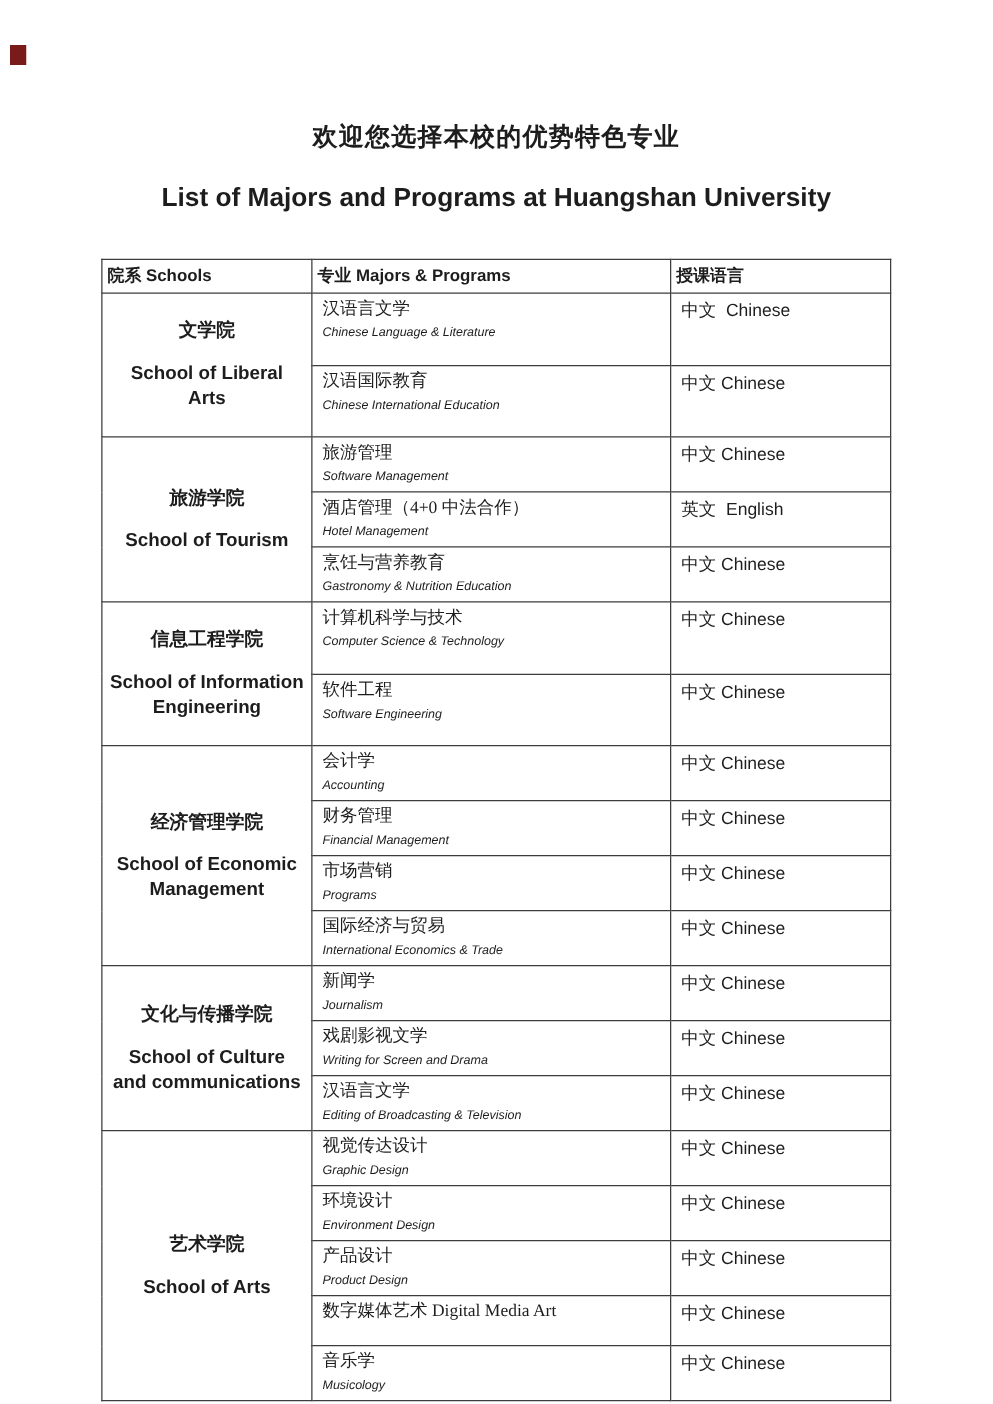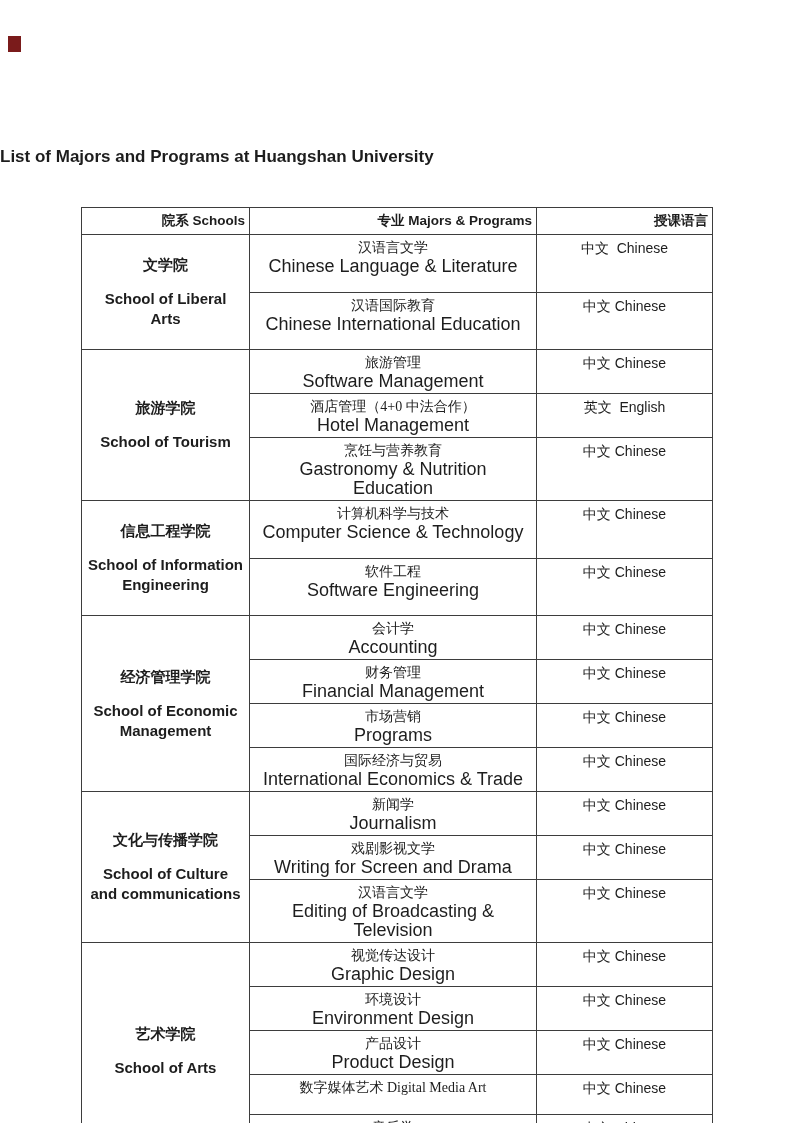--- a/index.html
+++ b/index.html
@@ -35,44 +35,44 @@
     font-weight: bold;
     letter-spacing: 1px;
     font-family: "Liberation Sans", "DejaVu Sans", sans-serif;
   }
   .subtitle {
     position: absolute;
     top: 147px;
     left: 0;
     right: 0;
     margin: 0;
-    font-size: 17px;
+    text-align: center;
+    font-size: 21px;
     font-weight: bold;
   }
   table.majors-table {
     position: absolute;
     top: 207px;
     left: 81px;
     width: 631px;
     border-collapse: collapse;
     table-layout: fixed;
   }
   .col-school  { width: 168px; }
   .col-program { width: 287px; }
   .col-lang    { width: 176px; }
   .majors-table th,
   .majors-table td {
     border: 1px solid #3d3d3d;
-    text-align: center;
   }
   tr.header-row { height: 27px; }
   .majors-table th {
     font-size: 13.5px;
     font-weight: bold;
-    text-align: right;
+    text-align: left;
     vertical-align: middle;
     padding: 2px 4px;
   }
   tr.program-row { height: 42px; }
   tr.program-row.single { height: 40px; }
   .cell-school {
     text-align: center;
     vertical-align: middle;
     padding: 20px 6px;
     font-weight: bold;
@@ -90,36 +90,38 @@
   .cell-program {
     vertical-align: top;
     padding: 3px 8px 2px 8px;
   }
   .line-zh {
     font-family: "Liberation Serif", "DejaVu Serif", serif;
     font-size: 14px;
     line-height: 19px;
   }
   .line-en {
-    font-size: 18px;
+    font-size: 10px;
     line-height: 19px;
+    font-style: italic;
   }
   .cell-lang {
     vertical-align: top;
     padding: 4px 8px 2px 8px;
     font-size: 14px;
     line-height: 18px;
     white-space: pre-wrap;
   }
 </style>
 </head>
 <body>
 
 <div class="page">
   <div class="corner-mark" style="background: rgb(122, 27, 27);"></div>
+  <h1 class="title">欢迎您选择本校的优势特色专业</h1>
   <h2 class="subtitle">List of Majors and Programs at Huangshan University</h2>
 
   <table class="majors-table">
     <colgroup>
       <col class="col-school">
       <col class="col-program">
       <col class="col-lang">
     </colgroup>
     <thead>
       <tr class="header-row">

